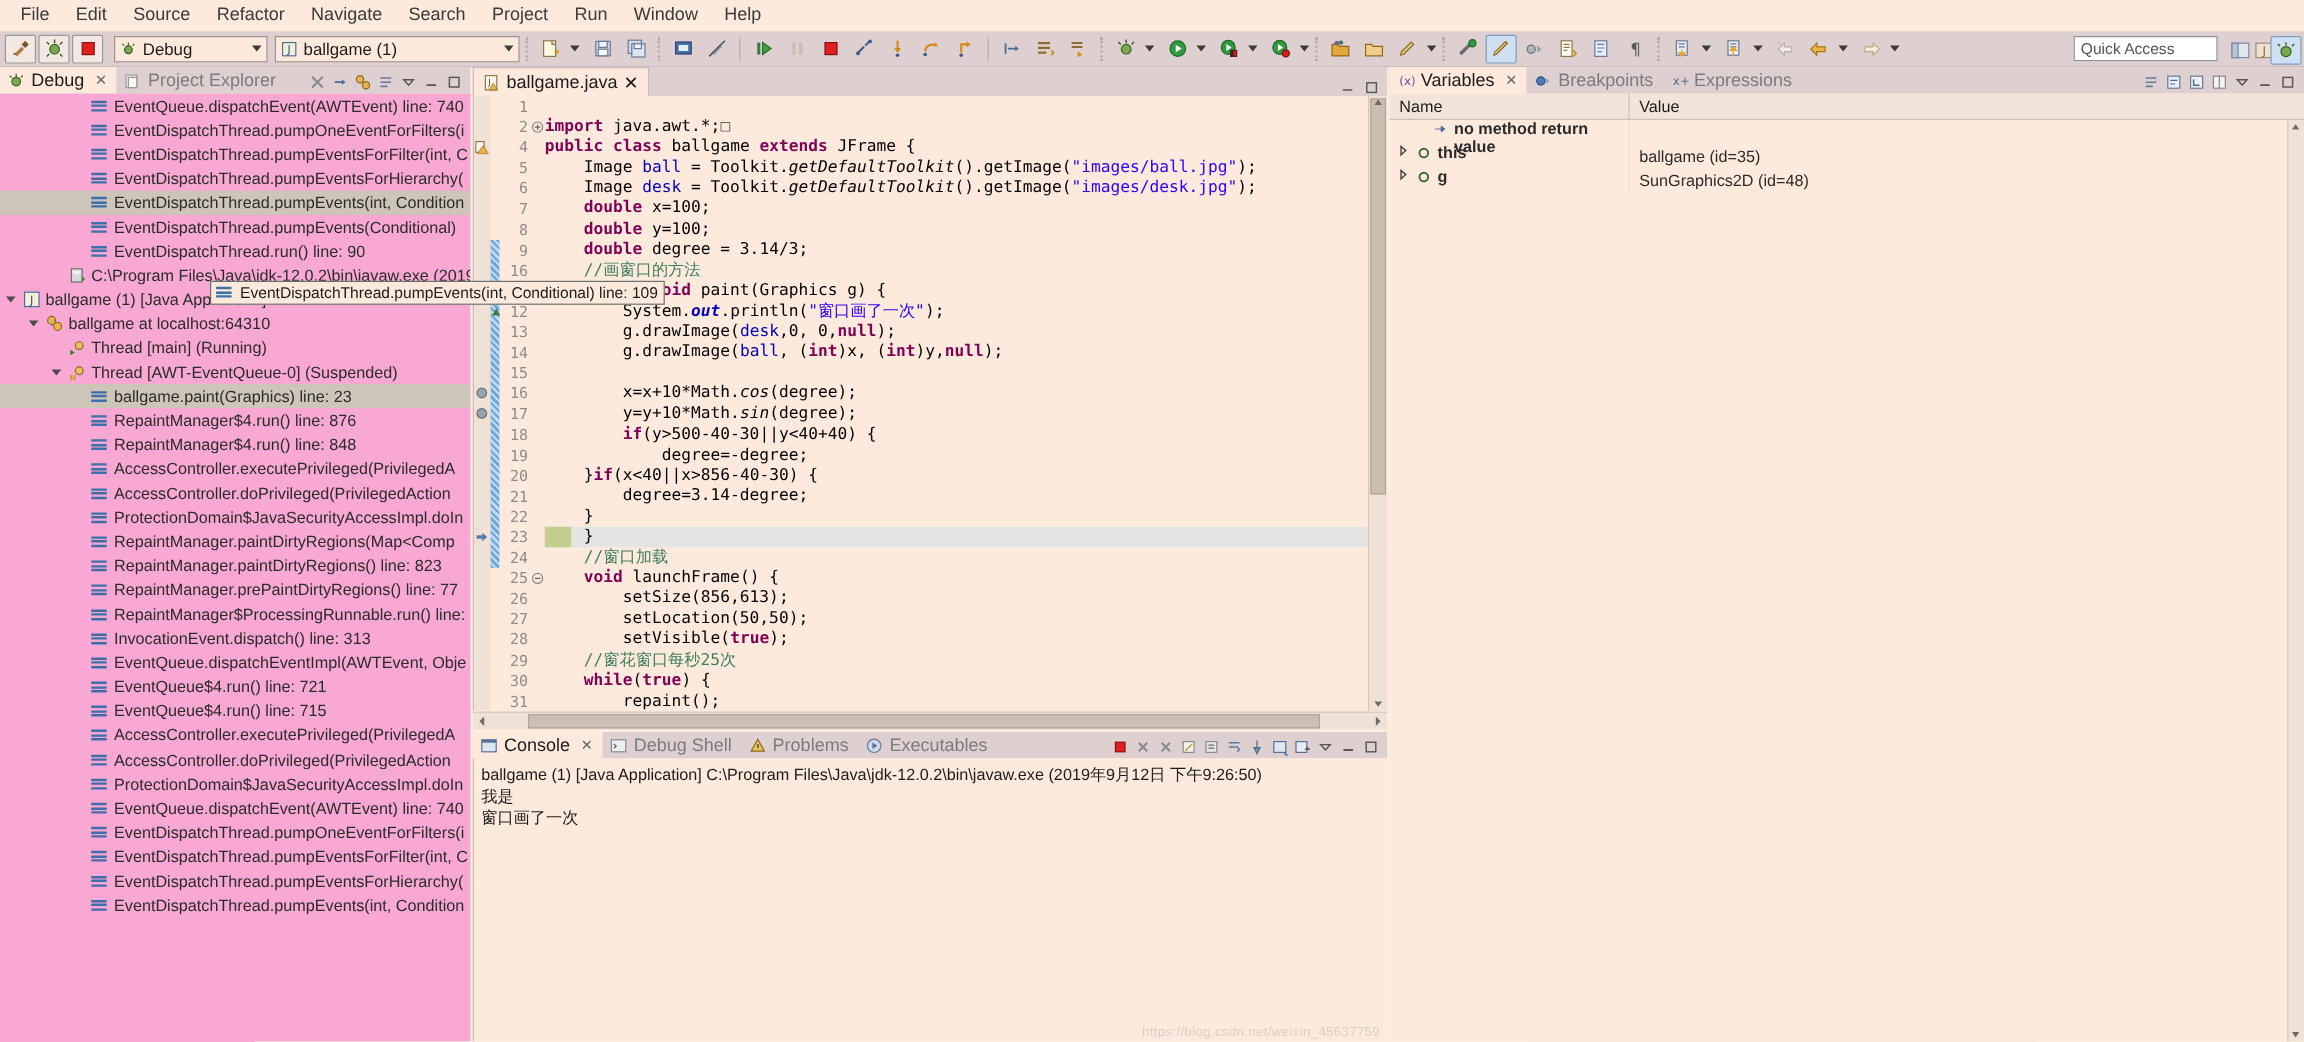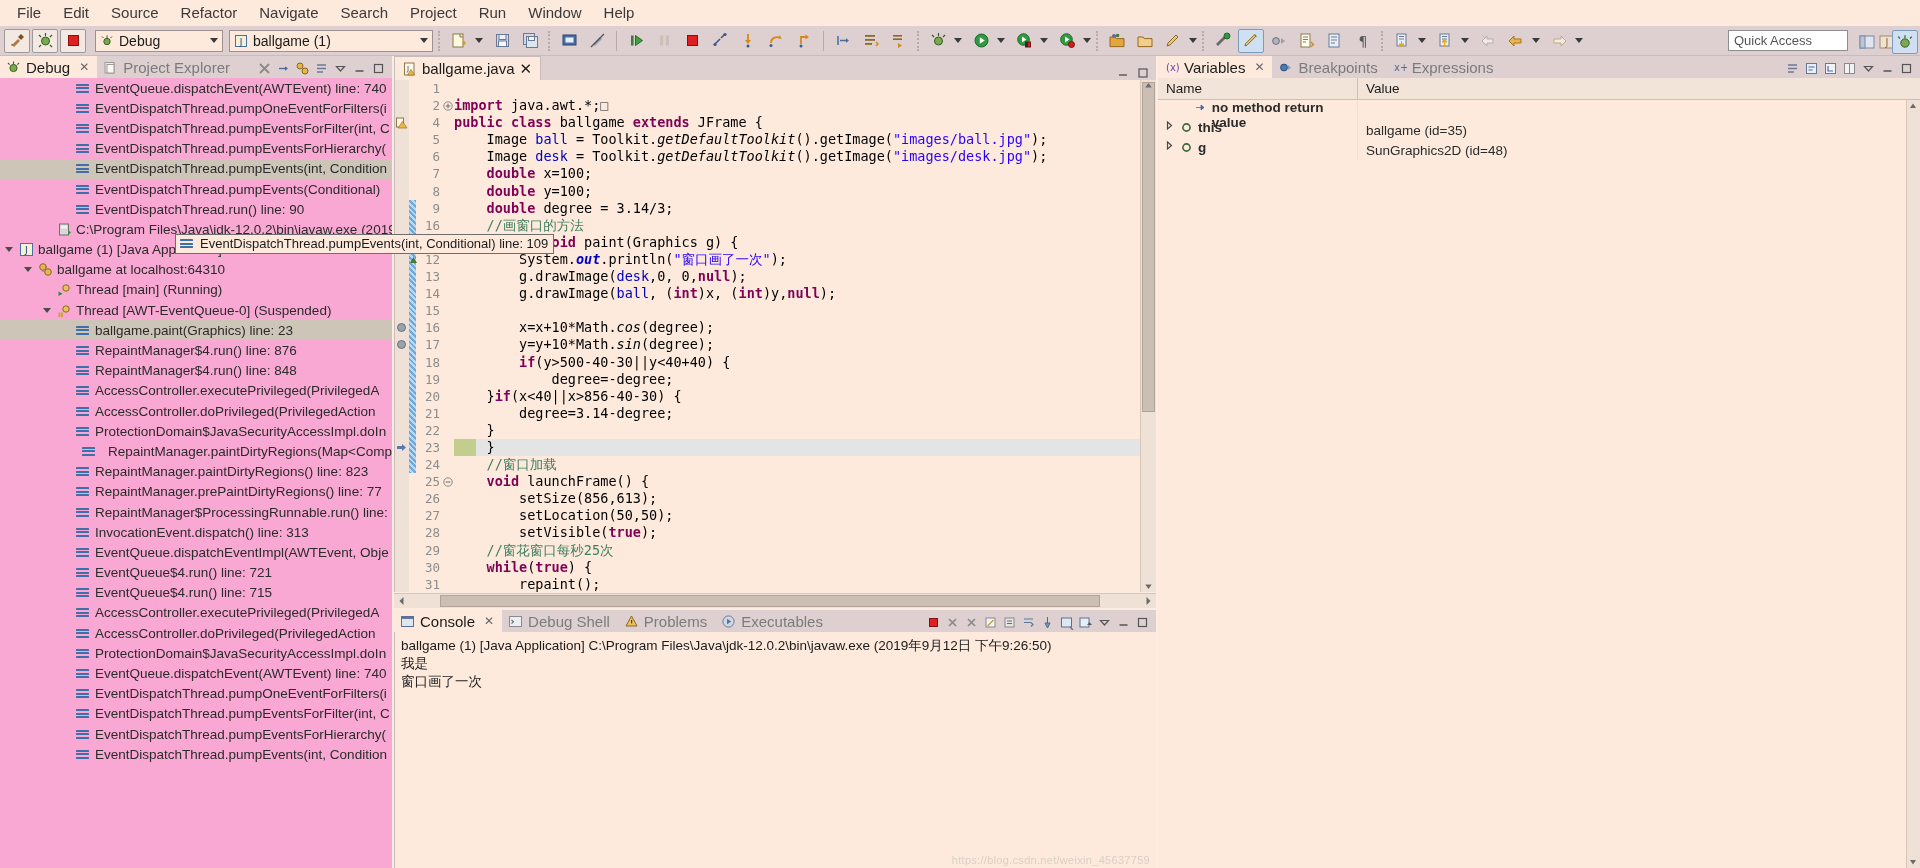--- a/index.html
+++ b/index.html
@@ -718,21 +718,21 @@
           </div>
           <div class="trow" style="padding-left: 61px;">
             <span class="twist"></span>
             <span class="ic ic-frame">
               <i></i>
               <i></i>
               <i></i>
             </span>
             <span class="tlabel">ProtectionDomain$JavaSecurityAccessImpl.doIn</span>
           </div>
-          <div class="trow" style="padding-left: 61px; justify-content: space-between;">
+          <div class="trow" style="padding-left: 61px;">
             <span class="twist"></span>
             <span class="ic ic-frame">
               <i></i>
               <i></i>
               <i></i>
             </span>
             <span class="tlabel">RepaintManager.paintDirtyRegions(Map&lt;Comp</span>
           </div>
           <div class="trow" style="padding-left: 61px;">
             <span class="twist"></span>

